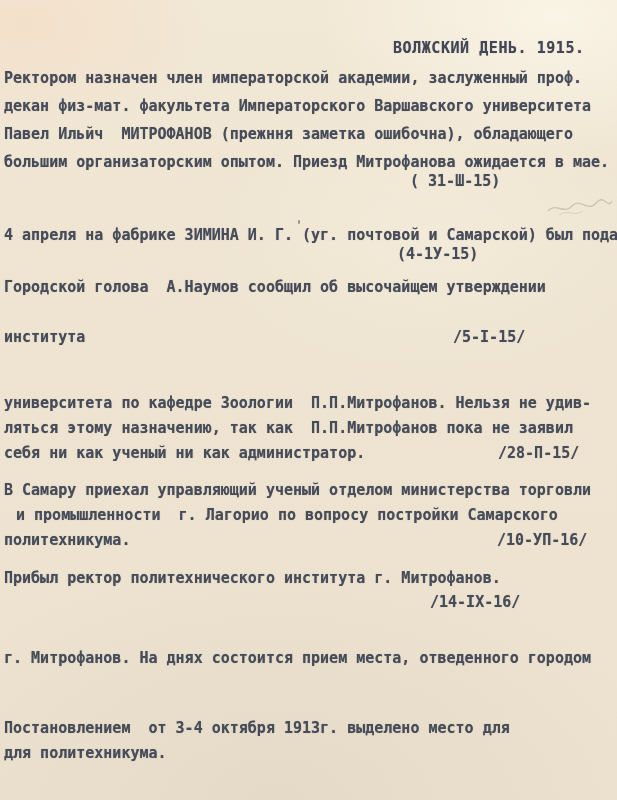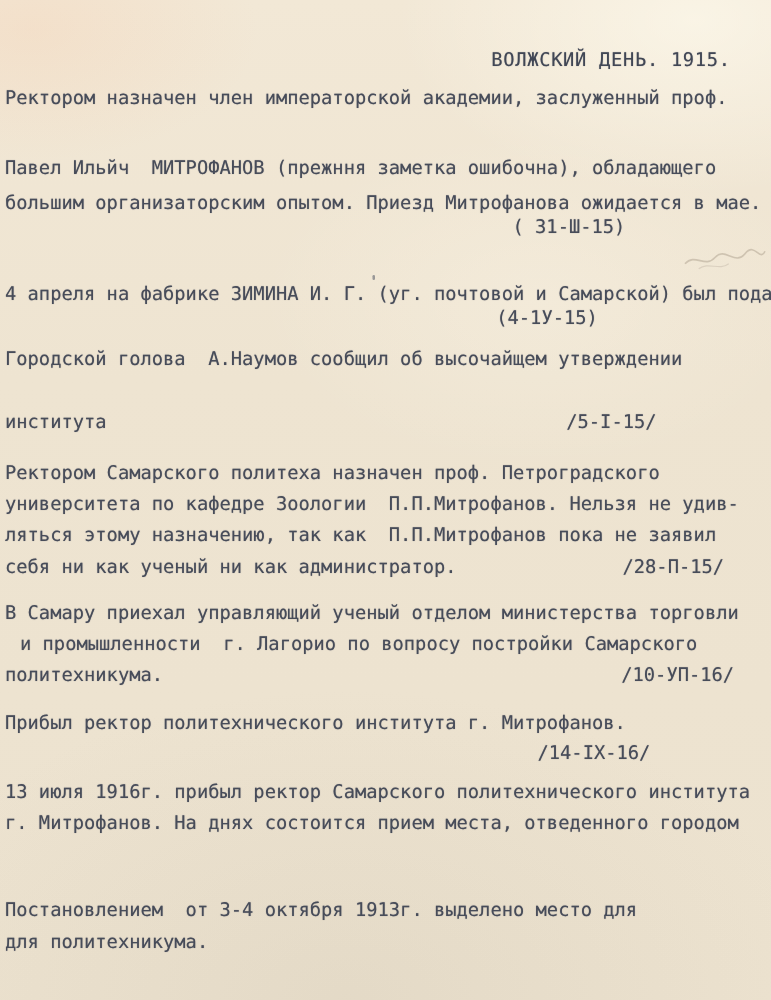--- a/index.html
+++ b/index.html
@@ -13,21 +13,21 @@
       radial-gradient(ellipse 260px 150px at 4% 3%, rgba(246,203,172,0.28), transparent 70%),
       radial-gradient(ellipse 300px 180px at 70% 30%, rgba(255,250,238,0.25), transparent 75%),
       radial-gradient(ellipse 500px 320px at 45% 100%, rgba(185,175,155,0.16), transparent 78%),
       linear-gradient(180deg,#f2e8d6 0%, #eee4d1 38%, #ece2cf 100%);
     font-family:"DejaVu Sans Mono", monospace;
   }
   .line{
     position:absolute;
     white-space:pre;
     font-size:15px;
-    font-weight:normal;
+    font-weight:bold;
     line-height:17px;
     color:#474c59;
     text-shadow:0 0 0.8px rgba(65,70,88,0.55);
   }
   .masthead{
     letter-spacing:0.55px;
     color:#414755;
   }
   .pencil{position:absolute;}
   .speck{
@@ -38,46 +38,45 @@
   }
 </style>
 </head>
 <body>
 
 <div class="page">
 
   <div class="line masthead" style="left:393px;top:40px">ВОЛЖСКИЙ ДЕНЬ. 1915.</div>
 
   <div class="line" style="left:4px;top:70px">Ректором назначен член императорской академии, заслуженный проф.</div>
+  <div class="line" style="left:4px;top:98px">декан физ-мат. факультета Императорского Варшавского университета</div>
   <div class="line" style="left:4px;top:126px">Павел Ильйч  МИТРОФАНОВ (прежння заметка ошибочна), обладающего</div>
   <div class="line" style="left:4px;top:154px">большим организаторским опытом. Приезд Митрофанова ожидается в мае.</div>
   <div class="line" style="left:410px;top:173px">( 31-Ш-15)</div>
 
   <div class="line" style="left:4px;top:227px">4 апреля на фабрике ЗИМИНА И. Г. (уг. почтовой и Самарской) был подар.</div>
   <div class="line" style="left:397px;top:246px">(4-1У-15)</div>
 
   <div class="line" style="left:4px;top:279px">Городской голова  А.Наумов сообщил об высочайщем утверждении</div>
   <div class="line" style="left:4px;top:329px">института</div>
   <div class="line" style="left:453px;top:329px">/5-I-15/</div>
 
-  <div class="line" style="left:4px;top:370px">Ректором Самарского политеха назначен проф. Петроградского</div>
   <div class="line" style="left:4px;top:395px">университета по кафедре Зоологии  П.П.Митрофанов. Нельзя не удив-</div>
   <div class="line" style="left:4px;top:420px">ляться этому назначению, так как  П.П.Митрофанов пока не заявил</div>
   <div class="line" style="left:4px;top:445px">себя ни как ученый ни как администратор.</div>
   <div class="line" style="left:498px;top:445px">/28-П-15/</div>
 
   <div class="line" style="left:4px;top:482px">В Самару приехал управляющий ученый отделом министерства торговли</div>
   <div class="line" style="left:16px;top:507px">и промышленности  г. Лагорио по вопросу постройки Самарского</div>
   <div class="line" style="left:4px;top:532px">политехникума.</div>
   <div class="line" style="left:497px;top:532px">/10-УП-16/</div>
 
   <div class="line" style="left:4px;top:570px">Прибыл ректор политехнического института г. Митрофанов.</div>
   <div class="line" style="left:430px;top:594px">/14-IX-16/</div>
 
-  <div class="line" style="left:4px;top:625px">13 июля 1916г. прибыл ректор Самарского политехнического института</div>
   <div class="line" style="left:4px;top:650px">г. Митрофанов. На днях состоится прием места, отведенного городом</div>
 
   <div class="line" style="left:4px;top:720px">Постановлением  от 3-4 октября 1913г. выделено место для</div>
   <div class="line" style="left:4px;top:745px">для политехникума.</div>
 
   <svg class="pencil" style="left:545px;top:193px" width="70" height="28" viewBox="0 0 70 28">
     <path d="M3 18 C 11 9, 19 22, 27 13 S 43 20, 51 10 S 63 17, 67 8" stroke="#b3a694" stroke-width="1.3" fill="none" opacity="0.55"></path>
     <path d="M14 22 C 22 16, 30 24, 38 18" stroke="#bcb0a0" stroke-width="1" fill="none" opacity="0.4"></path>
   </svg>
 

